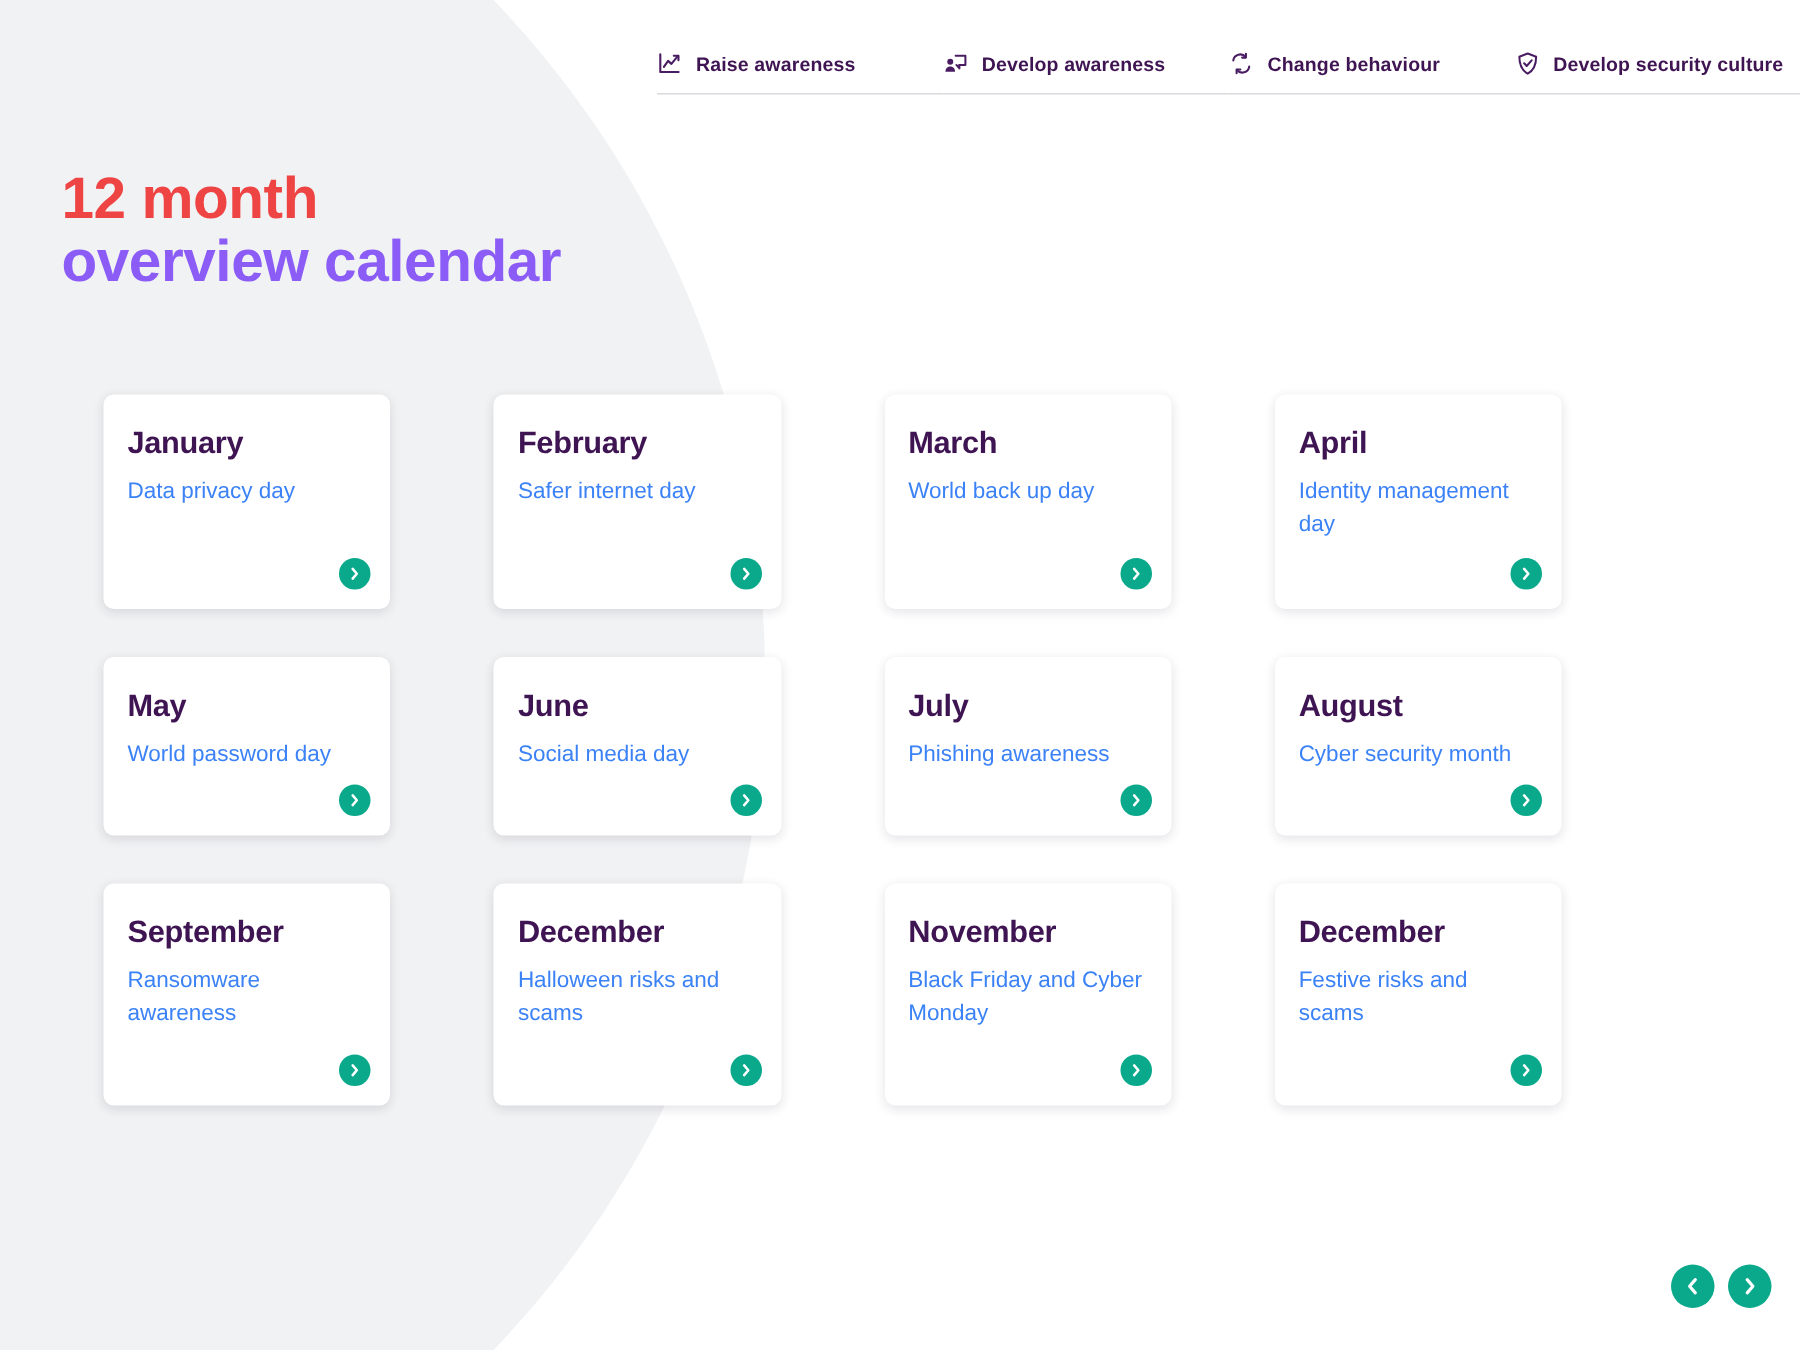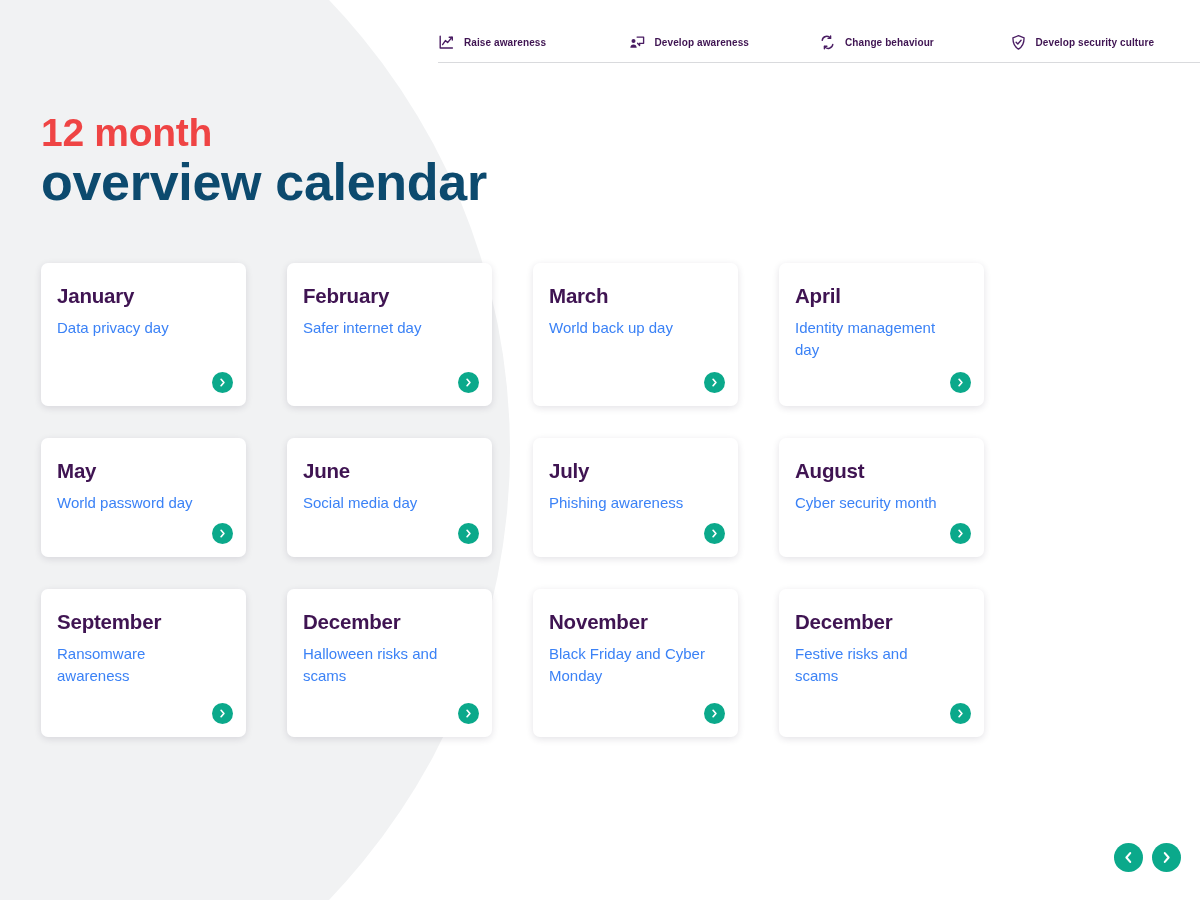--- a/index.html
+++ b/index.html
@@ -51,21 +51,21 @@
     display: inline-flex;
     align-items: center;
     justify-content: center;
     width: 17px;
     height: 17px;
     flex: 0 0 17px;
     color: #4a1d63;
   }
   .nav-tab .nav-icon svg { display: block; }
   .nav-label {
-    font-size: 10px;
+    font-size: 13px;
     font-weight: bold;
     color: #3f1452;
     letter-spacing: 0.1px;
     white-space: nowrap;
   }
 
   
   #heading {
     position: absolute;
     left: 41px;
@@ -73,23 +73,23 @@
     z-index: 5;
   }
   #heading .line1 {
     font-size: 39px;
     font-weight: bold;
     color: #ef4444;
     line-height: 1.08;
     letter-spacing: -0.3px;
   }
   #heading .line2 {
-    font-size: 52px;
+    font-size: 39px;
     font-weight: bold;
-    color: #0c4a6e;
+    color: #8b5cf6;
     line-height: 1.08;
     letter-spacing: -0.3px;
   }
 
   
   #grid {
     position: absolute;
     left: 41px;
     top: 263px;
     width: 1000px;
@@ -104,20 +104,21 @@
 
   .month-card {
     position: relative;
     width: 205px;
     box-sizing: border-box;
     background: #ffffff;
     border-radius: 7px;
     box-shadow: 0 2px 7px rgba(40, 30, 60, 0.13);
     padding: 22px 18px 8px 16px;
     cursor: pointer;
+    margin-left: 28px;
   }
   .row-1 .month-card { height: 143px; }
   .row-2 .month-card { height: 119px; }
   .row-3 .month-card { height: 148px; }
 
   .month-name {
     font-size: 20.5px;
     font-weight: bold;
     color: #3f1452;
     line-height: 1.1;

